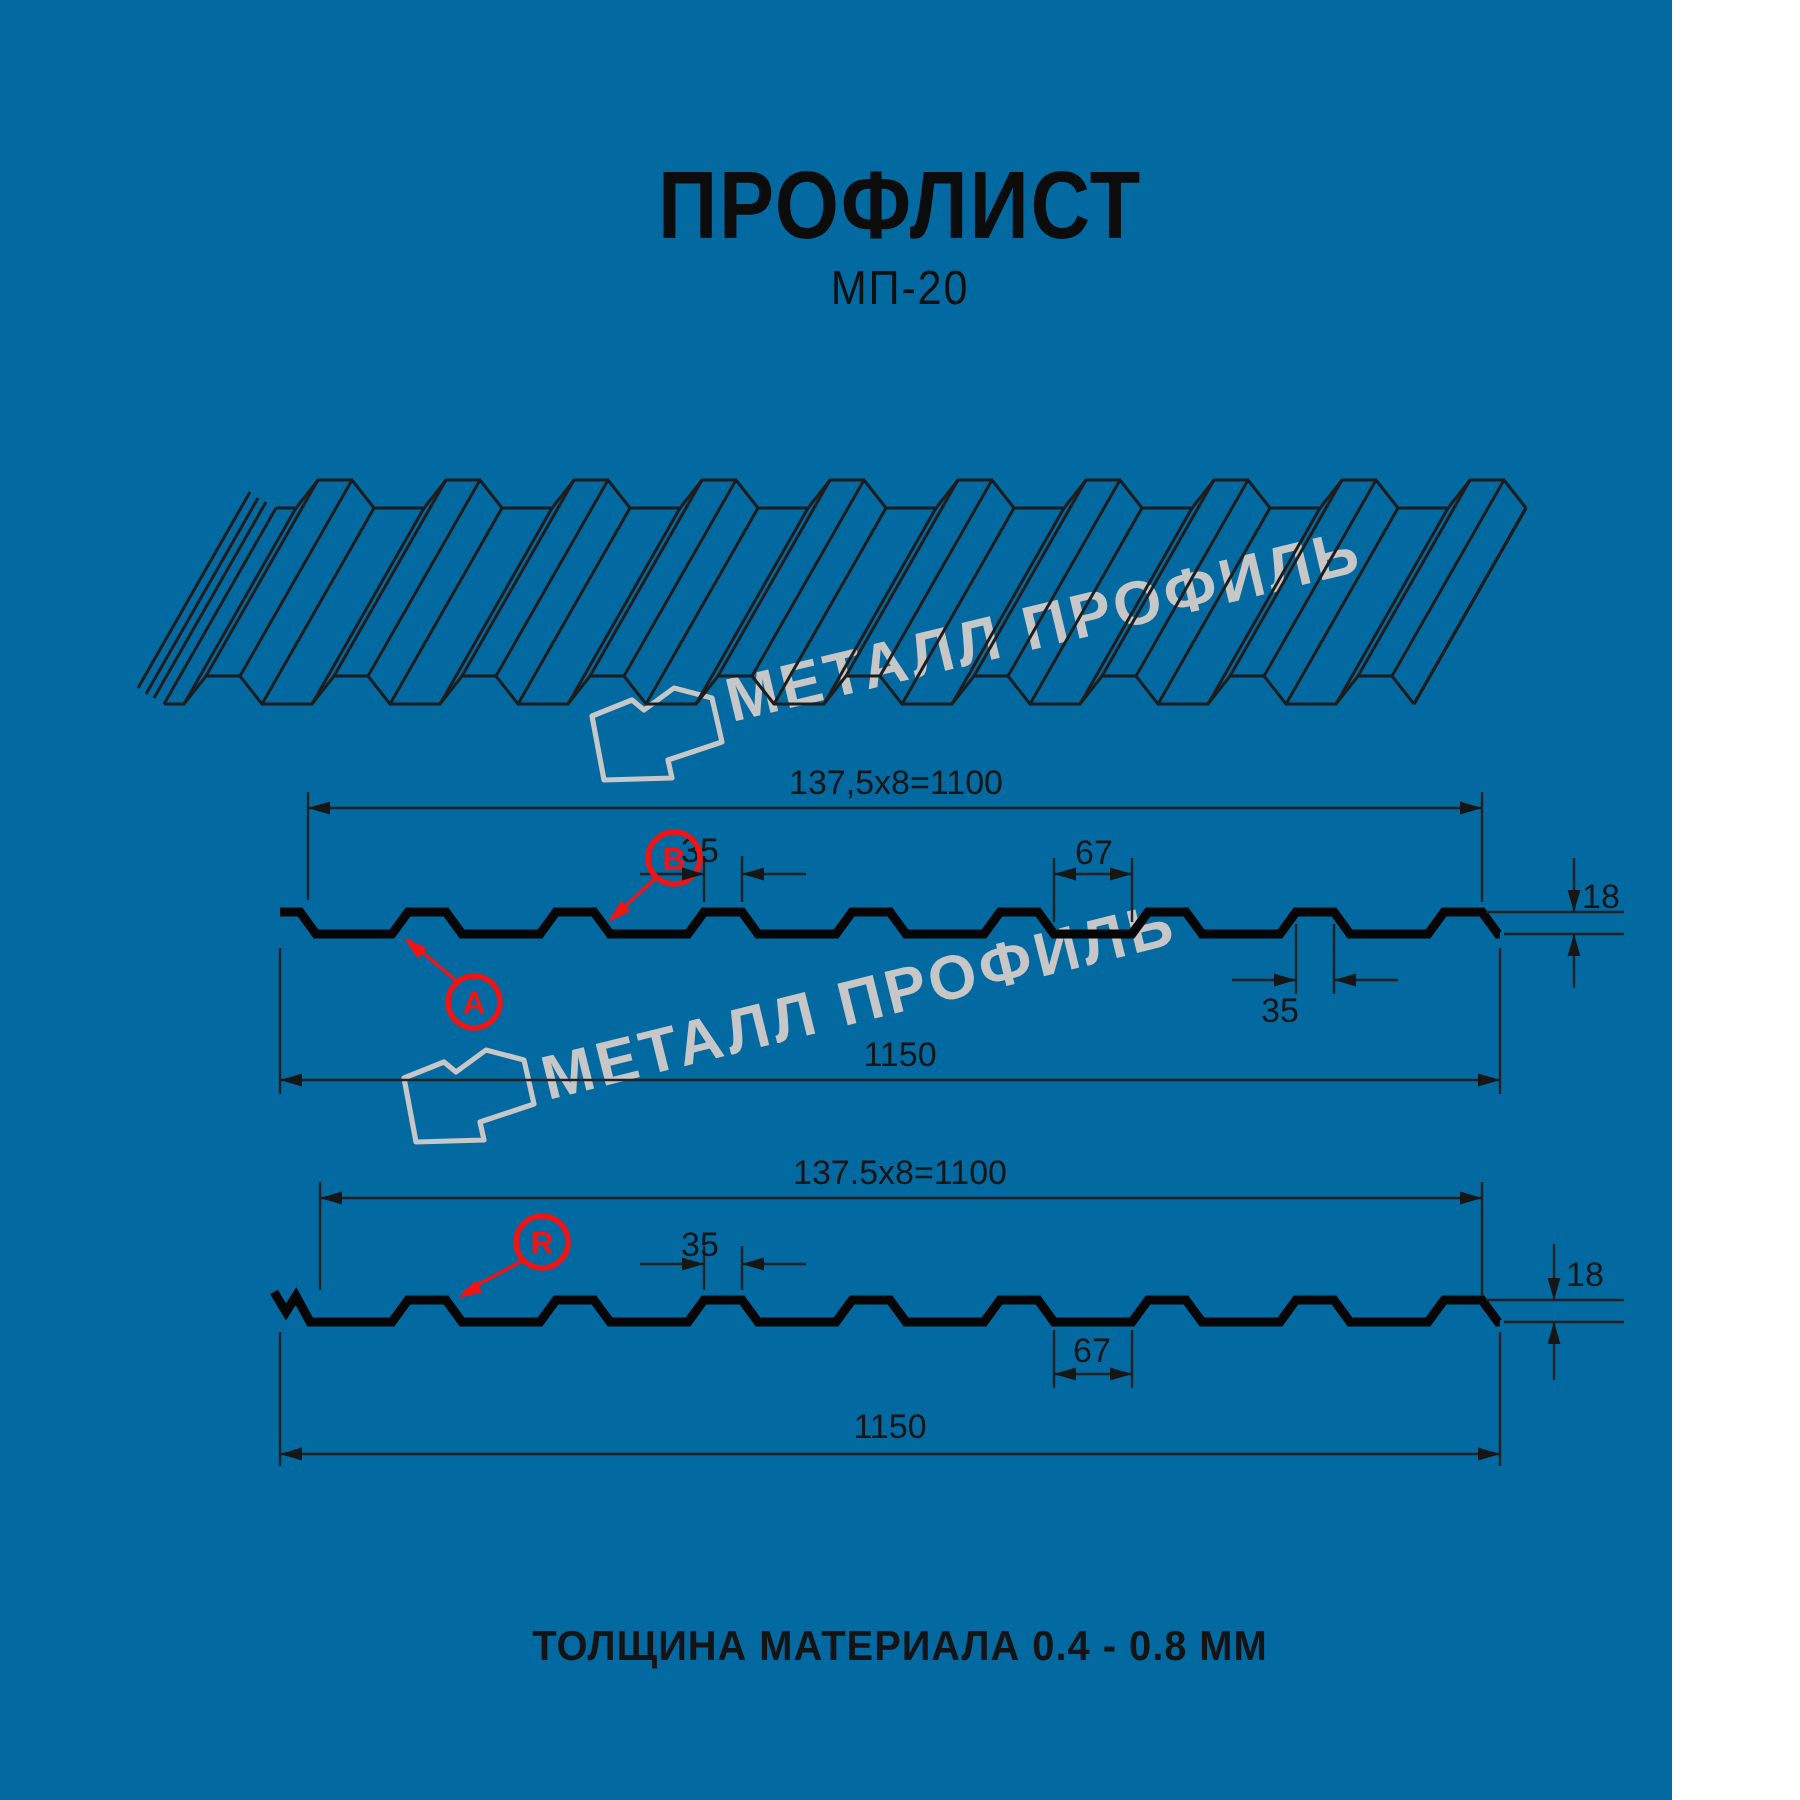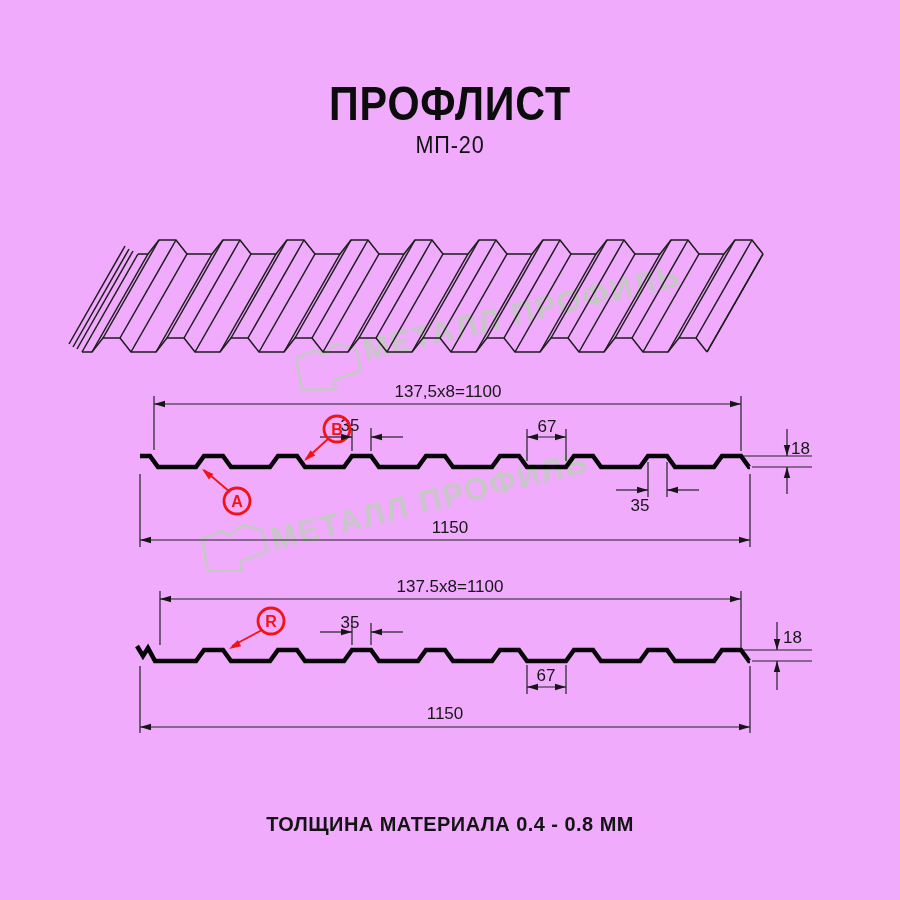--- a/index.html
+++ b/index.html
@@ -1,17 +1,17 @@
 <!DOCTYPE html>
 <html style="--red: #f21414; --wmc: #c7c7c7;"><head>
 <meta charset="utf-8">
 <style>
   :root{ --red:#f21414; --ink:#151515; --wmc:#c7c7c7; }
   html,body{margin:0;padding:0;background:#fff;}
-  .canvas{position:relative;width:900px;height:900px;background:#f0abfc;overflow:hidden;
+  .canvas{position:relative;width:836px;height:900px;background:#0369a1;overflow:hidden;
           font-family:"Liberation Sans",sans-serif;}
   .title{position:absolute;top:76px;left:0;width:900px;text-align:center;
          font-size:48px;font-weight:700;letter-spacing:1px;color:#0c0c0c;
          transform:scaleX(.86);}
   .subtitle{position:absolute;top:131px;left:0;width:900px;text-align:center;
          font-size:24px;font-weight:400;letter-spacing:1px;color:#101010;
          transform:scaleX(.9);}
   .footer{position:absolute;top:812px;left:0;width:900px;text-align:center;
          font-size:21px;font-weight:700;letter-spacing:.5px;color:#141414;
          transform:scaleX(.95);}

